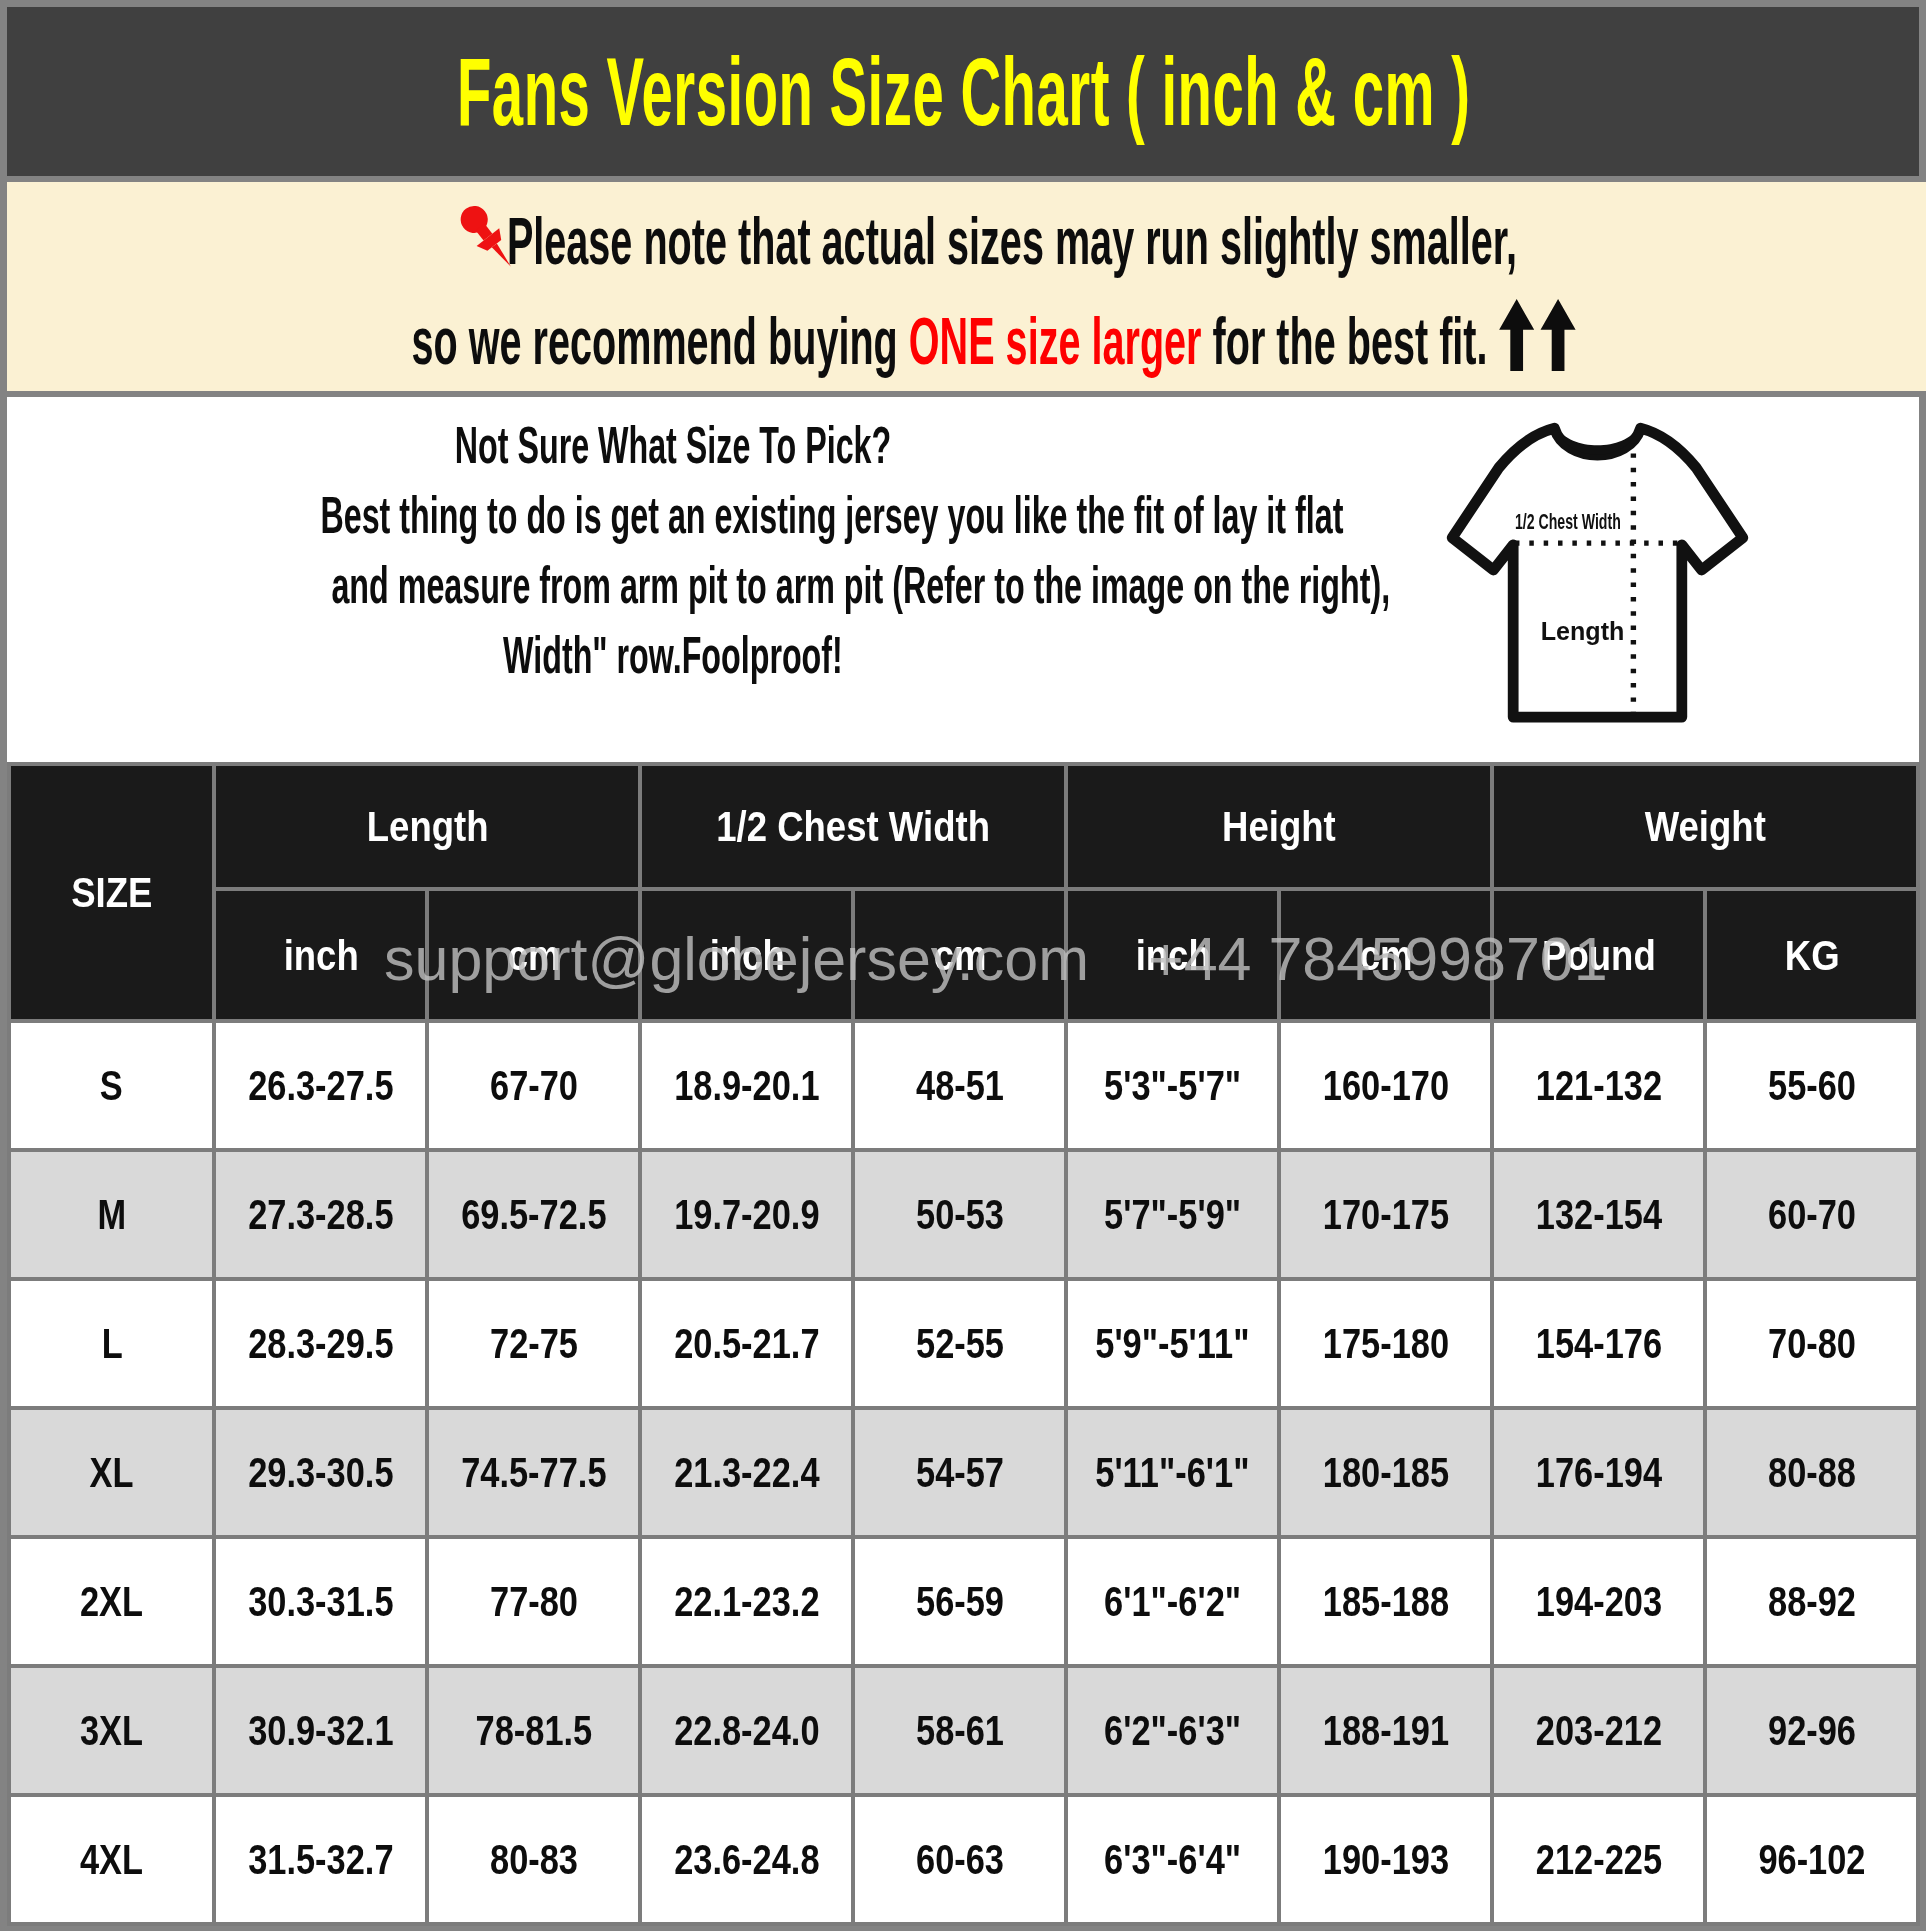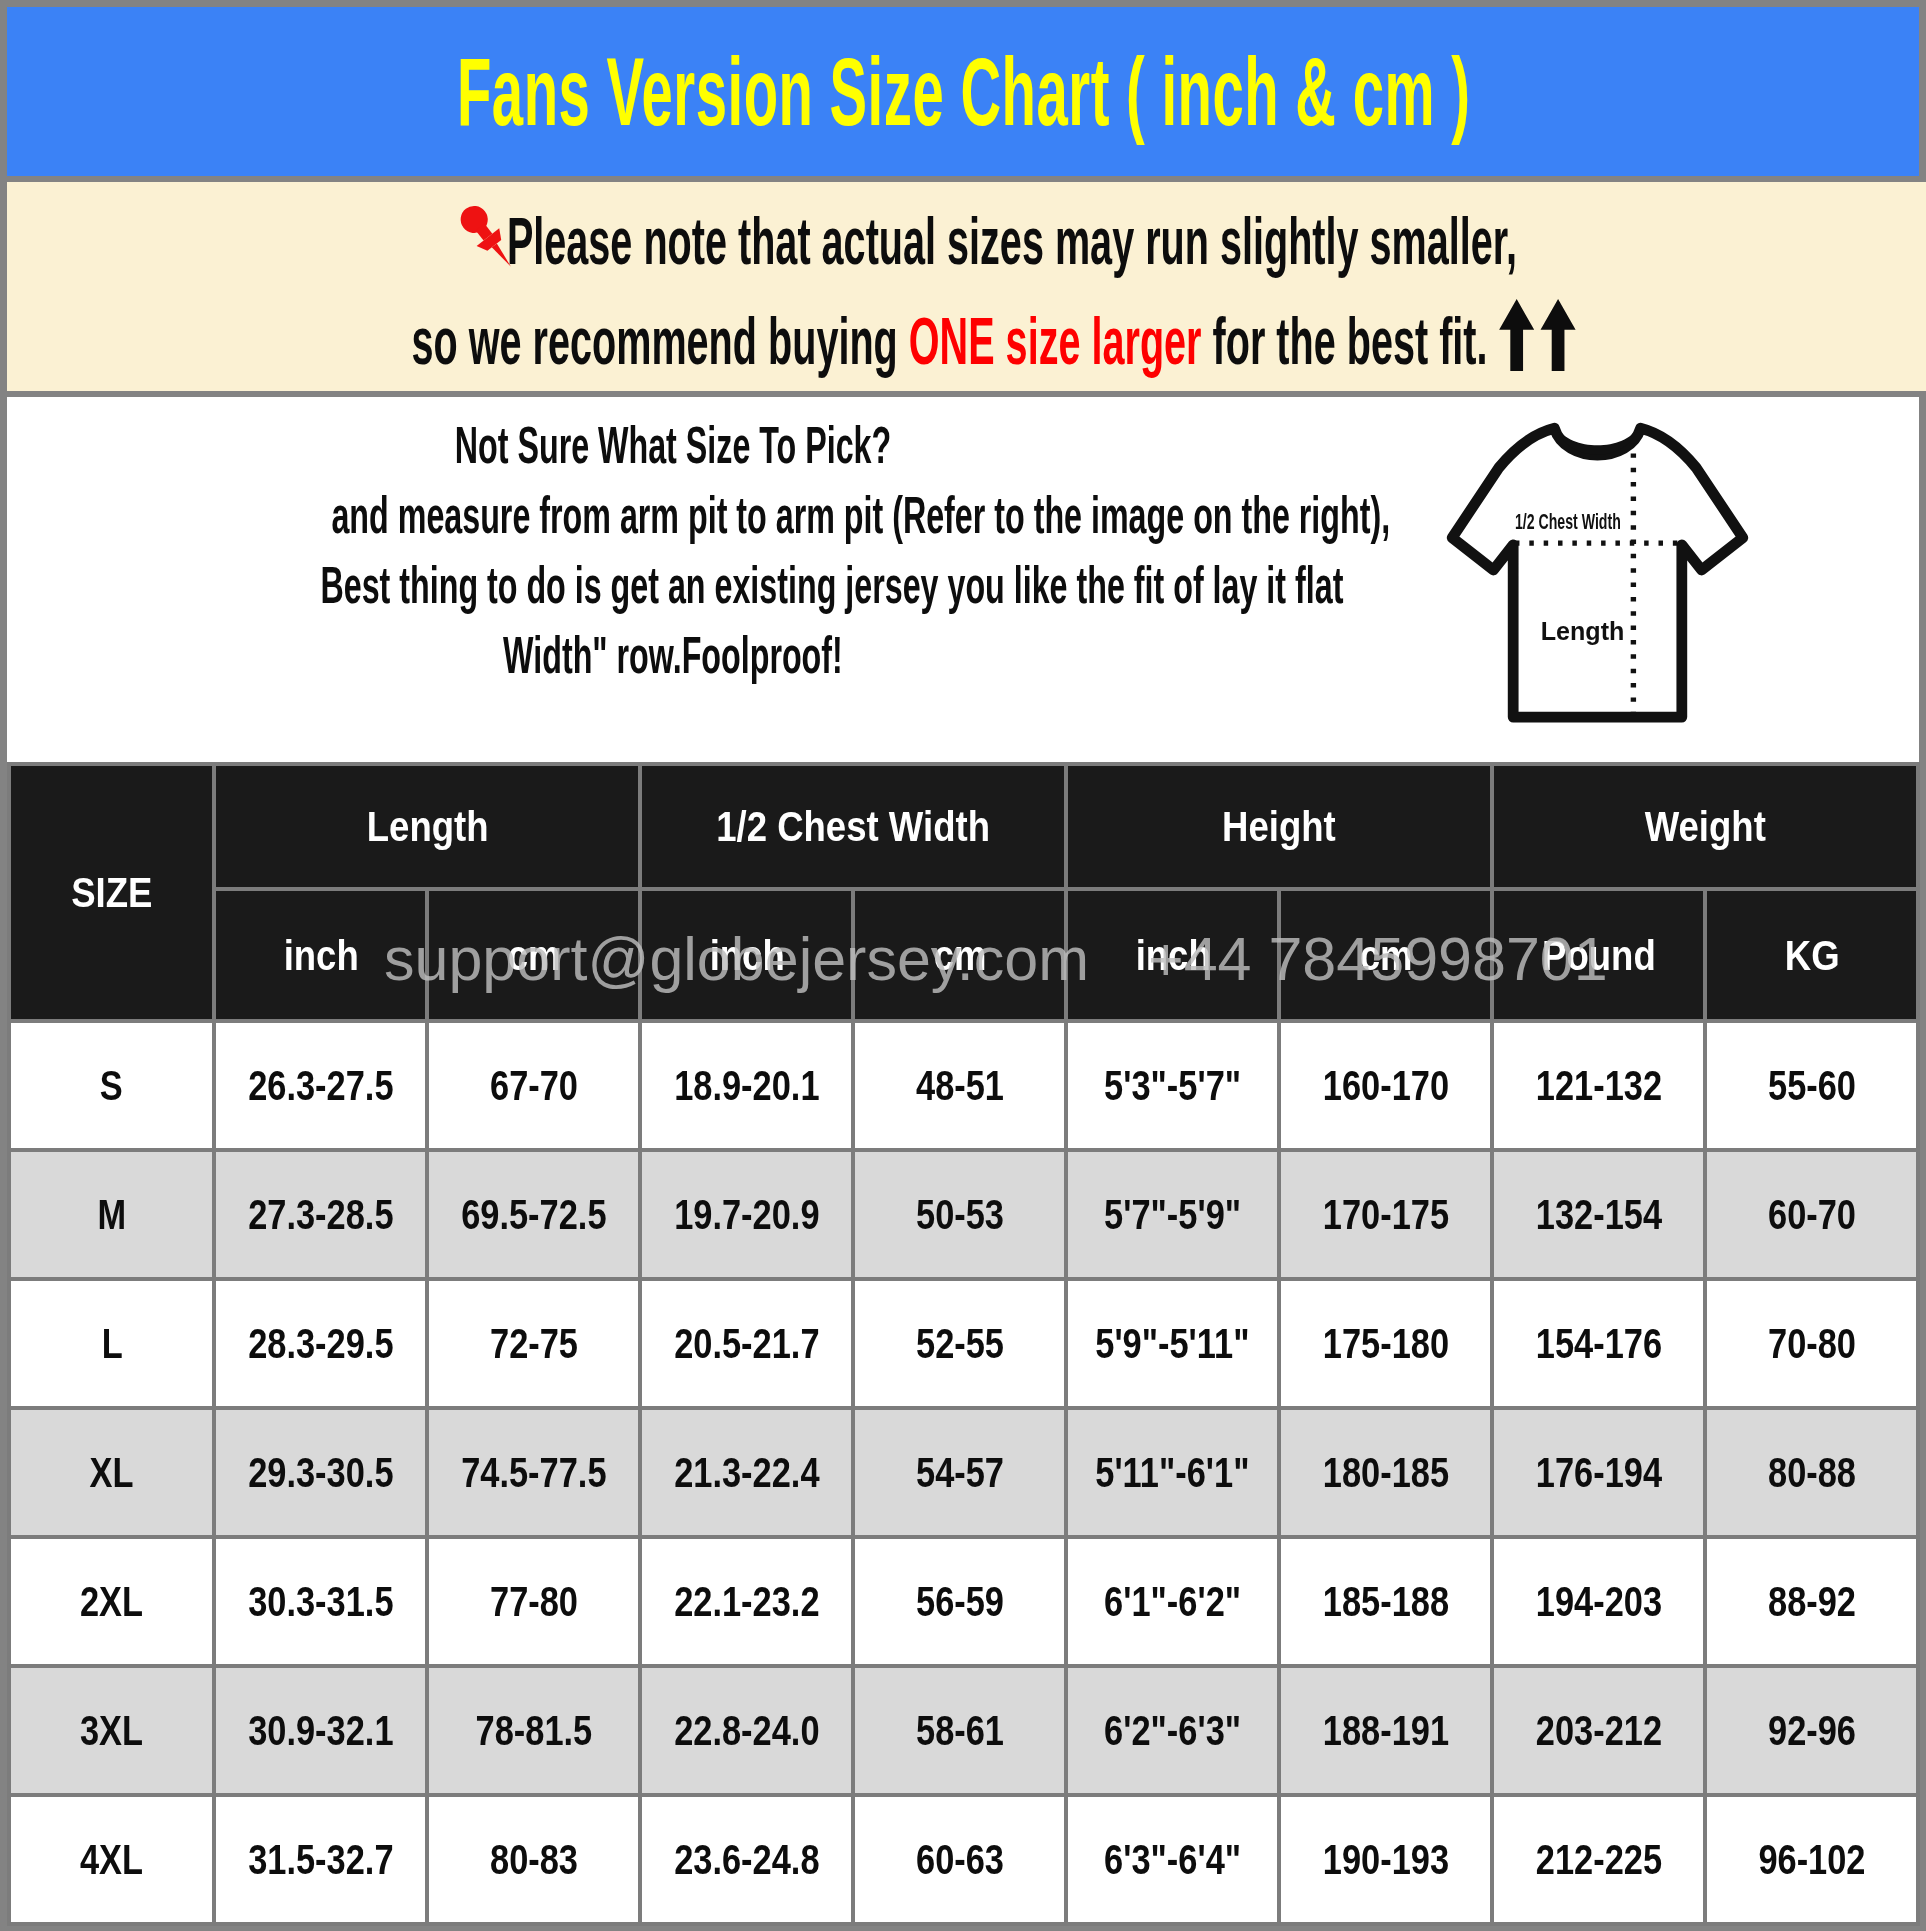--- a/index.html
+++ b/index.html
@@ -1,20 +1,20 @@
 <!DOCTYPE html>
 <html style="font-size:14.7px"><head>
 <meta charset="utf-8">
 <style>
   html,body{margin:0;padding:0;background:#6f6f6f;}
   .page{position:relative;width:1927px;height:1931px;background:#838383;
         font-family:"Liberation Sans",sans-serif;font-weight:700;overflow:hidden;}
 
   
-  .banner{position:absolute;left:7.3px;top:7.3px;width:1912px;height:169px;background:#3b82f6;
+  .banner{position:absolute;left:7.3px;top:7.3px;width:1912px;height:169px;background:#404040;
           display:flex;align-items:center;justify-content:center;}
   .banner-title{font-size:97px;color:#ffff00;transform:scaleX(.58);white-space:nowrap;letter-spacing:0.9px;}
 
   
   .notice{position:absolute;left:7.3px;top:182px;width:1912px;height:209px;background:#fbf1d3;
           display:flex;flex-direction:column;align-items:center;justify-content:center;gap:16.5px;padding-left:28px;}
   .note-line{display:block;white-space:nowrap;transform:scaleX(.6);font-size:66px;color:#0d0d0d;text-align:center;}
   .pin{display:inline-block;width:64px;height:88px;vertical-align:-18.4px;transform:scaleX(1.66);
        margin-right:3.7px;overflow:visible;}
   .red{color:#fe0000;}
@@ -72,22 +72,22 @@
           <path d="M22 0 L44 36 H30 V84 H14 V36 H0 Z" fill="#0d0d0d"></path>
         </svg><svg class="arrow" viewBox="0 0 44 84">
           <path d="M22 0 L44 36 H30 V84 H14 V36 H0 Z" fill="#0d0d0d"></path>
         </svg>
     </div>
   </div>
 
   <div class="guide">
     <div class="guide-text">
       <div class="guide-line"><span>Not Sure What Size To Pick?</span></div>
+      <div class="guide-line"><span>Best thing to do is get an existing jersey you like the fit of lay it flat</span></div>
       <div class="guide-line"><span>and measure from arm pit to arm pit (Refer to the image on the right),</span></div>
-      <div class="guide-line"><span>Best thing to do is get an existing jersey you like the fit of lay it flat</span></div>
       <div class="guide-line"><span>Width" row.Foolproof!</span></div>
     </div>
 
     <svg class="tshirt" viewBox="0 0 340 360">
       <path d="M122,22 C 98,28 78,44 60,66 L 8,144 L 54,180 L 76,152 L 76,344 L 264,344 L 264,152 L 286,180 L 332,144 L 280,66 C 262,44 242,28 218,22 C 206,62 134,62 122,22 Z" fill="#ffffff" stroke="#111111" stroke-width="12" stroke-linejoin="round"></path>
       <path d="M124,20 C 136,62 204,62 216,20 C 200,48 140,48 124,20 Z" fill="#111111"></path>
       <line x1="78" y1="150" x2="262" y2="150" stroke="#111111" stroke-width="6" stroke-dasharray="5 11"></line>
       <line x1="210" y1="34" x2="210" y2="342" stroke="#111111" stroke-width="6" stroke-dasharray="5 11"></line>
       <text x="78" y="134" font-size="24" font-weight="bold" fill="#111111" textLength="118" lengthAdjust="spacingAndGlyphs">1/2 Chest Width</text>
       <text x="200" y="258" text-anchor="end" font-size="28" font-weight="bold" fill="#111111">Length</text>

